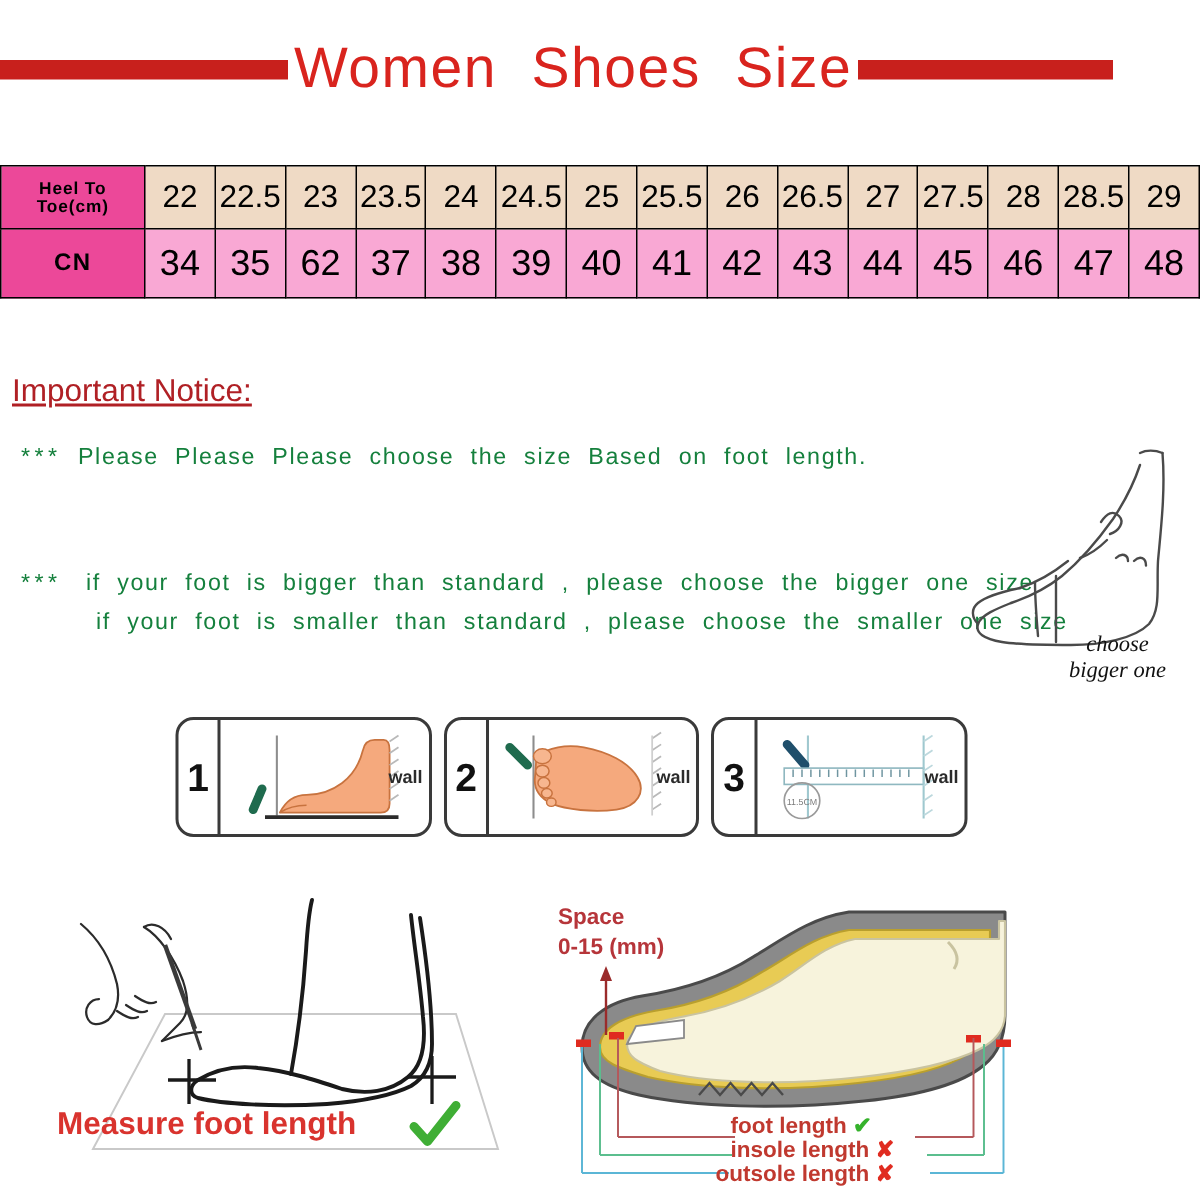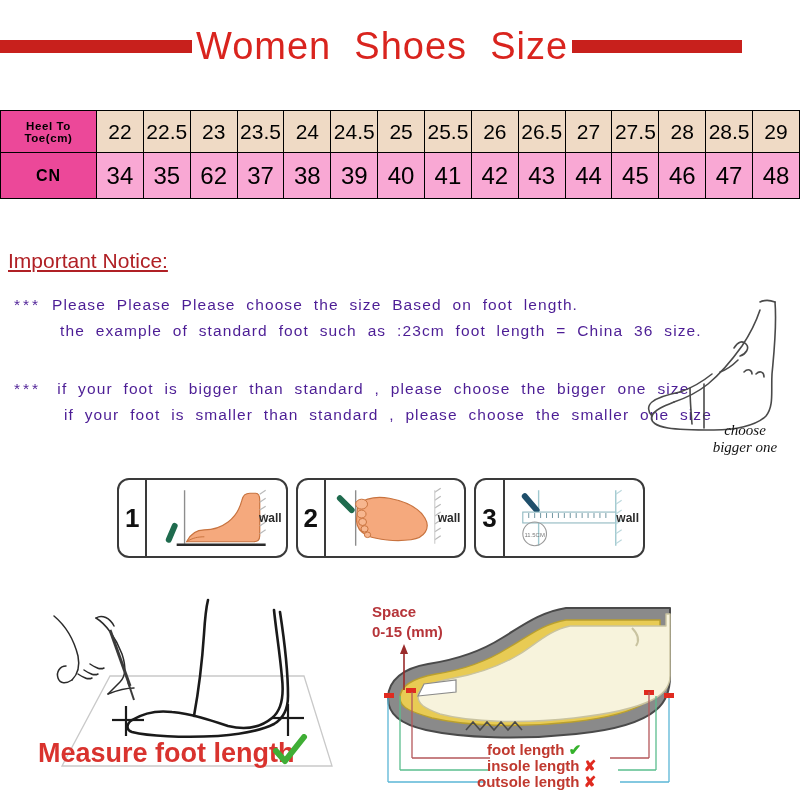--- a/index.html
+++ b/index.html
@@ -64,21 +64,21 @@
     font-size: 24px;
   }
 
   
   #notice-heading {
     position: absolute; left: 8px; top: 249px;
     font-size: 21px; color: #B02025;
     text-decoration: underline;
     font-family: "Liberation Sans", sans-serif;
   }
-  .notice-block { position: absolute; color: #4c1d95; }
+  .notice-block { position: absolute; color: #15803d; }
   .notice-line {
     font-size: 15.5px;
     letter-spacing: 1.1px;
     white-space: pre;
     line-height: 26px;
     font-family: "Liberation Sans", sans-serif;
   }
   #notice-1 { left: 14px; top: 292px; }
   #notice-2 { left: 14px; top: 376px; }
   .stars { letter-spacing: 3px; }
@@ -109,21 +109,21 @@
   .wall-label {
     position: absolute; right: 4px; top: 50%; transform: translateY(-50%);
     font-size: 12px; font-weight: bold; color: #2b2b2b;
     font-family: "Liberation Sans", sans-serif;
   }
 
   
   #measure-panel { position: absolute; left: 22px; top: 578px; width: 350px; height: 218px; }
   #measure-caption {
     position: absolute; left: 38px; top: 738px;
-    font-size: 27px; font-weight: bold; color: #D9332E;
+    font-size: 21px; font-weight: bold; color: #D9332E;
     font-family: "Liberation Sans", sans-serif; white-space: nowrap;
   }
   #measure-check { position: absolute; left: 272px; top: 734px; }
 
   
   #shoe-panel { position: absolute; left: 370px; top: 580px; width: 430px; height: 220px; }
   #space-label {
     position: absolute; left: 372px; top: 602px;
     font-size: 15px; font-weight: bold; color: #B6353A; line-height: 20px;
     font-family: "Liberation Sans", sans-serif;
@@ -185,21 +185,20 @@
       <td class="cn-cell">47</td>
       <td class="cn-cell">48</td>
     </tr>
   </tbody>
 </table>
 
 <div id="notice-heading">Important Notice:</div>
 
 <div class="notice-block" id="notice-1">
   <div class="notice-line"><span class="stars">***</span>  <span>Please  Please  Please  choose  the  size  Based  on  foot  length.</span></div>
-  <div class="notice-line" style="padding-left:46px"><span>the  example  of  standard  foot  such  as  :23cm  foot  length  =  China  36  size.</span></div>
 </div>
 
 <div class="notice-block" id="notice-2">
   <div class="notice-line"><span class="stars">***</span>   <span>if  your  foot  is  bigger  than  standard  ,  please  choose  the  bigger  one  size</span></div>
   <div class="notice-line" style="padding-left:50px"><span>if  your  foot  is  smaller  than  standard  ,  please  choose  the  smaller  one  size</span></div>
 </div>
 
 <svg id="foot-sketch" viewBox="0 0 152 172">
   <g fill="none" stroke="#4a4a4a" stroke-width="1.6" stroke-linecap="round" stroke-linejoin="round">
     <path d="M129,20 C131,45 128,70 126,92 C125,110 128,124 120,134 C110,144 88,148 68,148

